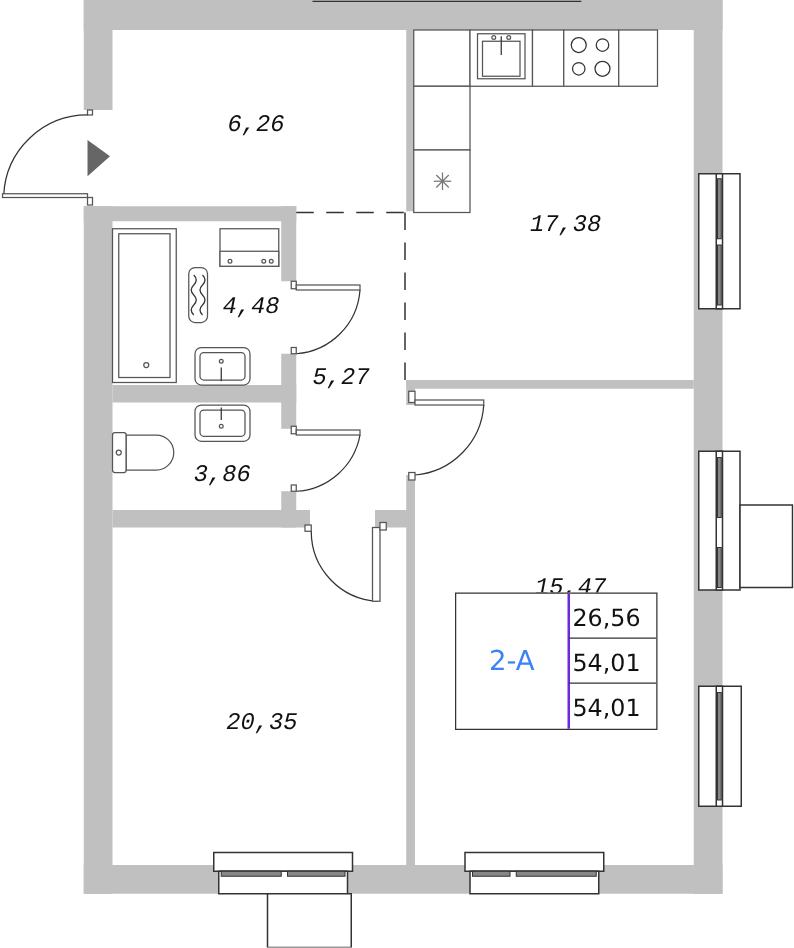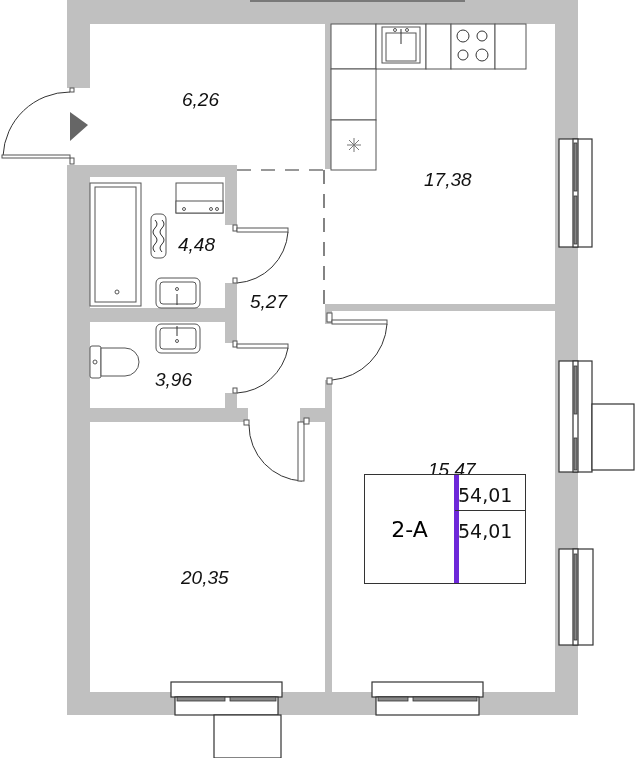--- a/index.html
+++ b/index.html
@@ -4,23 +4,23 @@
 <style>
   html, body { margin: 0; padding: 0; background: #ffffff; }
   body { width: 635px; height: 758px; overflow: hidden; position: relative; font-family: "DejaVu Sans", sans-serif; }
   #plan { position: absolute; left: 0; top: 0; width: 635px; height: 758px; }
   .wall { fill: #c0c0c0; }
   .line { fill: none; stroke: #333; stroke-width: 1; }
   .fix { fill: #fff; stroke: #555; stroke-width: 1; }
   .dash { fill: none; stroke: #333; stroke-width: 1.2; stroke-dasharray: 14 10; }
   .winframe { fill: #fff; stroke: #333; stroke-width: 1.2; }
   .winglass { fill: #888; stroke: #333; stroke-width: 0.8; }
-  .label { position: absolute; font-family: Liberation Sans, sans-serif; font-style: italic; font-size: 19px; color: #111; white-space: nowrap; }
+  .label { position: absolute; font-family: Liberation Mono, monospace; font-style: italic; font-size: 19px; color: #111; white-space: nowrap; }
   .info-box { position: absolute; left: 364px; top: 474px; width: 162px; height: 110px; border: 1px solid #333; background: #fff; box-sizing: border-box; }
-  .info-type { position: absolute; left: 0; top: 0; width: 89px; height: 108px; border-right: 5px solid #6d28d9; display: flex; align-items: center; justify-content: center; font-size: 22px; color: #000000; }
+  .info-type { position: absolute; left: 0; top: 0; width: 89px; height: 108px; border-right: 2px solid #6d28d9; display: flex; align-items: center; justify-content: center; font-size: 22px; color: #3b82f6; }
   .info-vals { position: absolute; left: 90px; top: 0; width: 70px; height: 108px; }
   .info-val { height: 36px; border-bottom: 1px solid #333; box-sizing: border-box; font-size: 19px; line-height: 40px; padding-left: 3px; color: #111; }
   .info-val:last-child { border-bottom: none; }
 </style>
 </head>
 <body>
 
 <svg id="plan" viewBox="0 0 635 758" xmlns="http://www.w3.org/2000/svg">
 
   <g>
@@ -190,23 +190,24 @@
 
   <g>
     <line class="line" x1="250" y1="1" x2="465" y2="1"></line>
   </g>
 </svg>
 
 <div class="label" style="left:182px; top:89px;">6,26</div>
 <div class="label" style="left:424px; top:169px;">17,38</div>
 <div class="label" style="left:178px; top:234px;">4,48</div>
 <div class="label" style="left:250px; top:291px;">5,27</div>
-<div class="label" style="left:155px; top:369px;">3,96</div>
+<div class="label" style="left:155px; top:369px;">3,86</div>
 <div class="label" style="left:428px; top:459px;">15,47</div>
 <div class="label" style="left:181px; top:567px;">20,35</div>
 
 <div class="info-box">
   <div class="info-type">2-A</div>
   <div class="info-vals">
+    <div class="info-val">26,56</div>
     <div class="info-val">54,01</div>
     <div class="info-val">54,01</div>
   </div>
 </div>
 
 </body></html>

